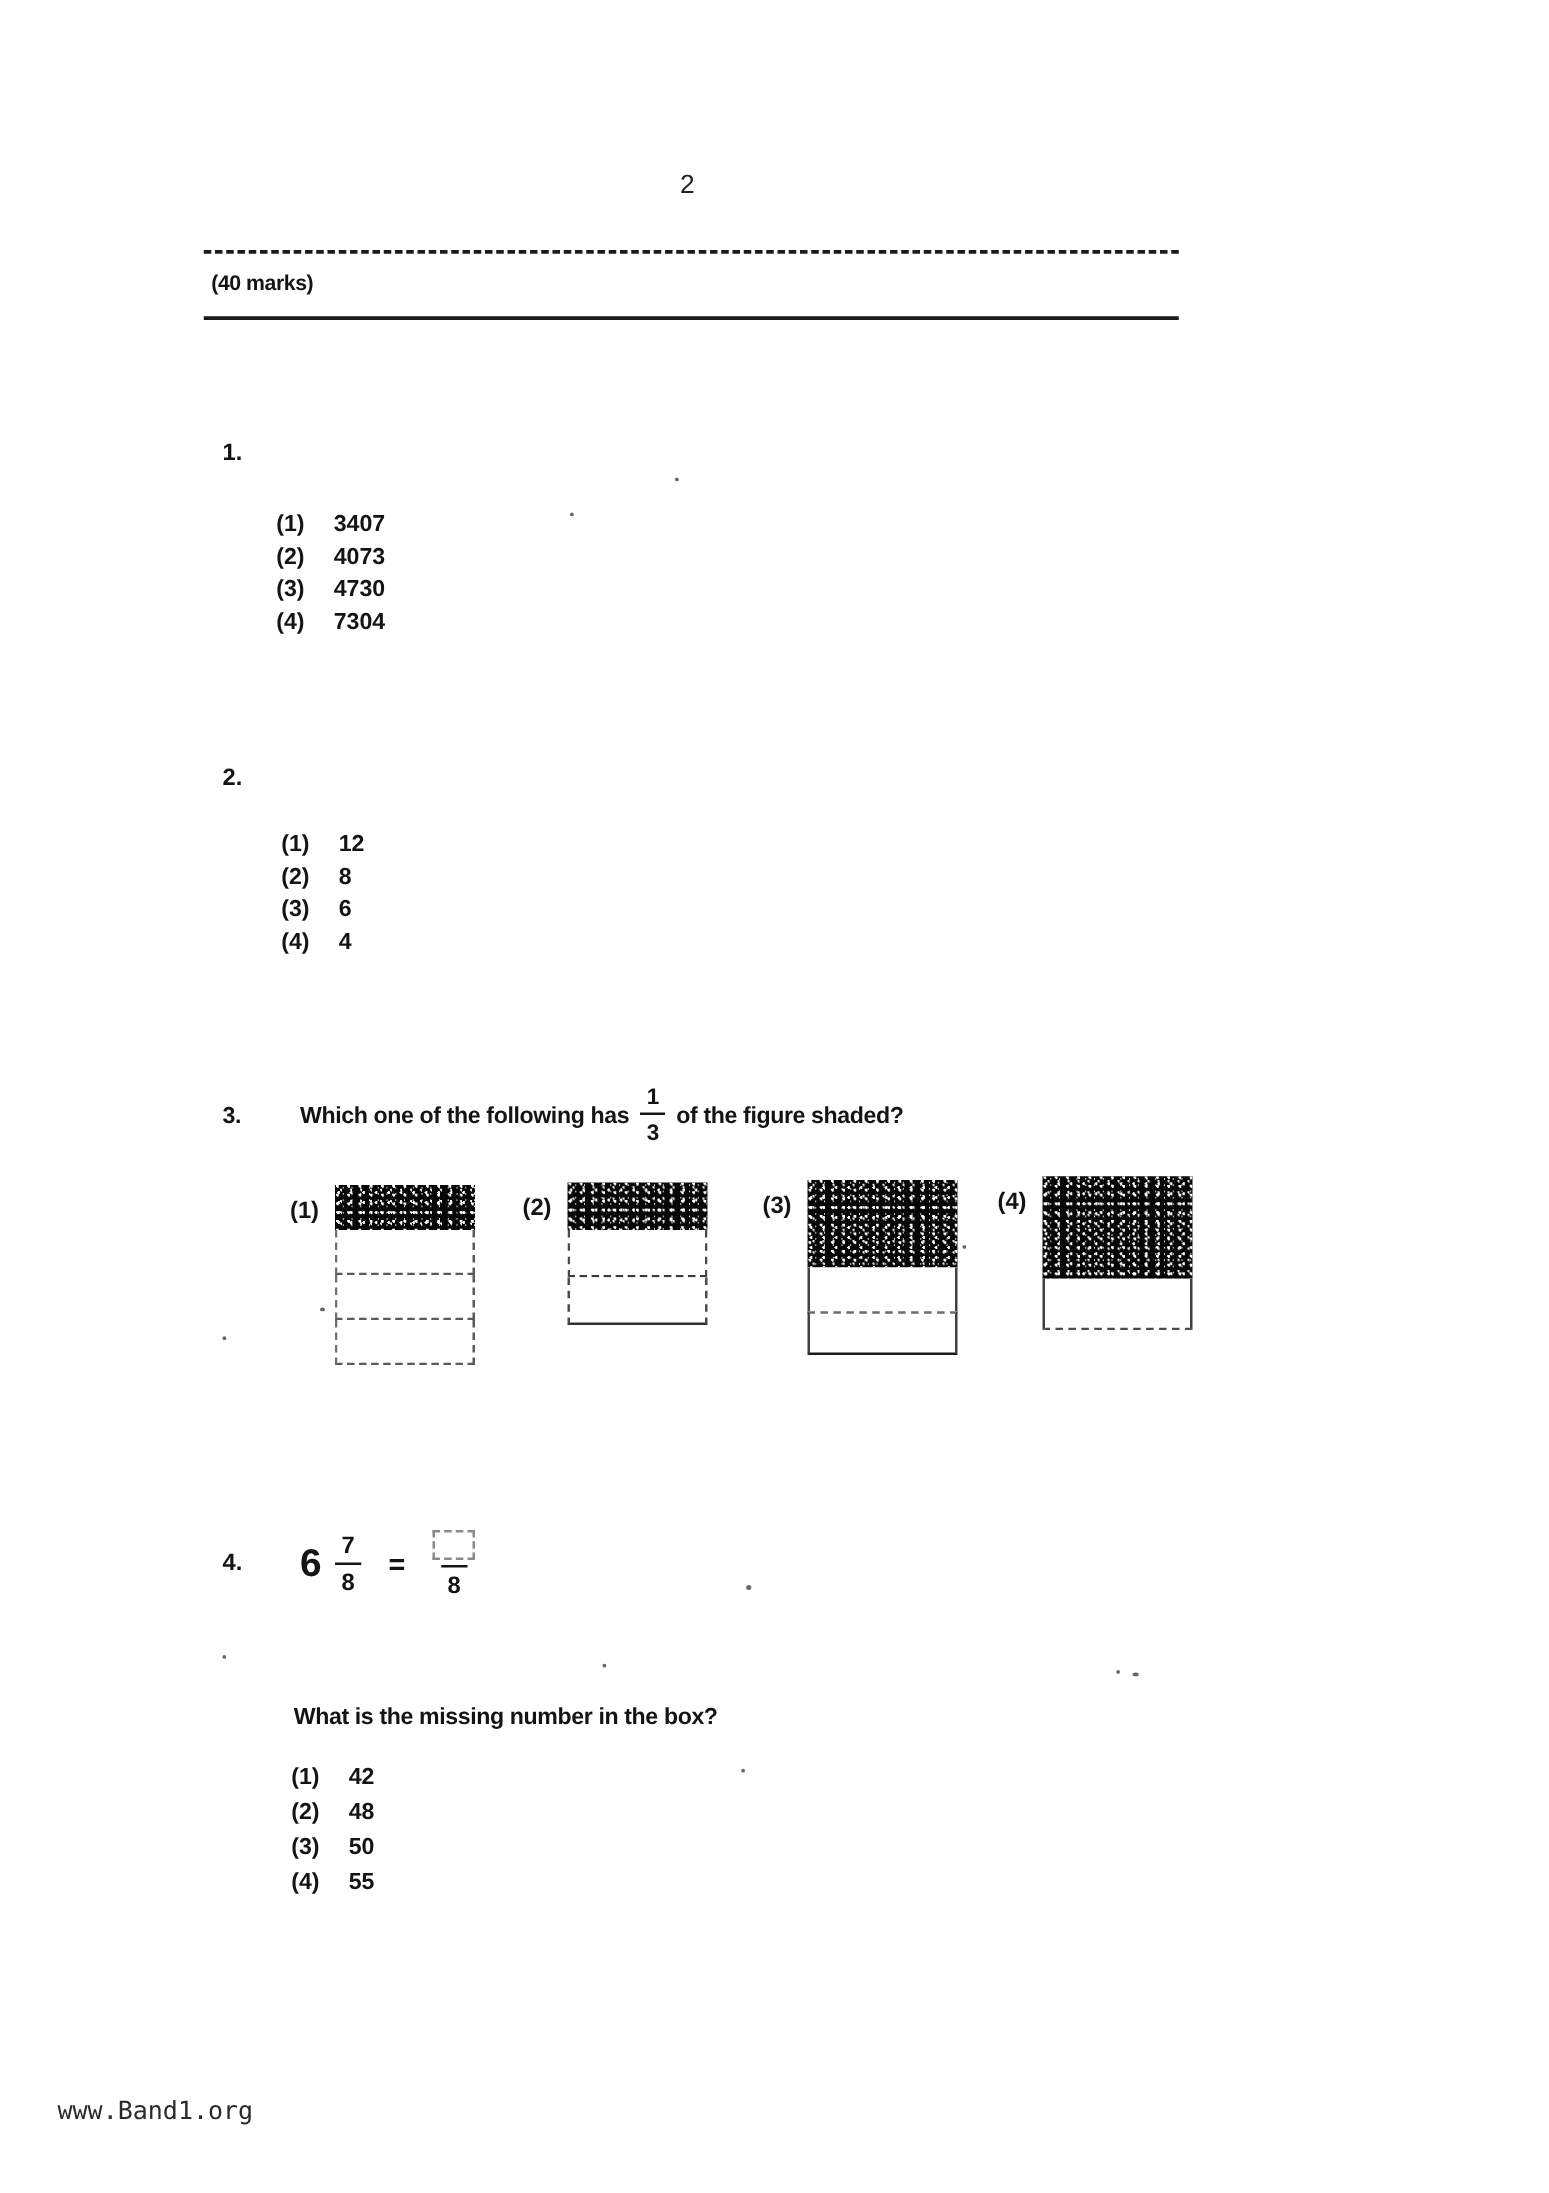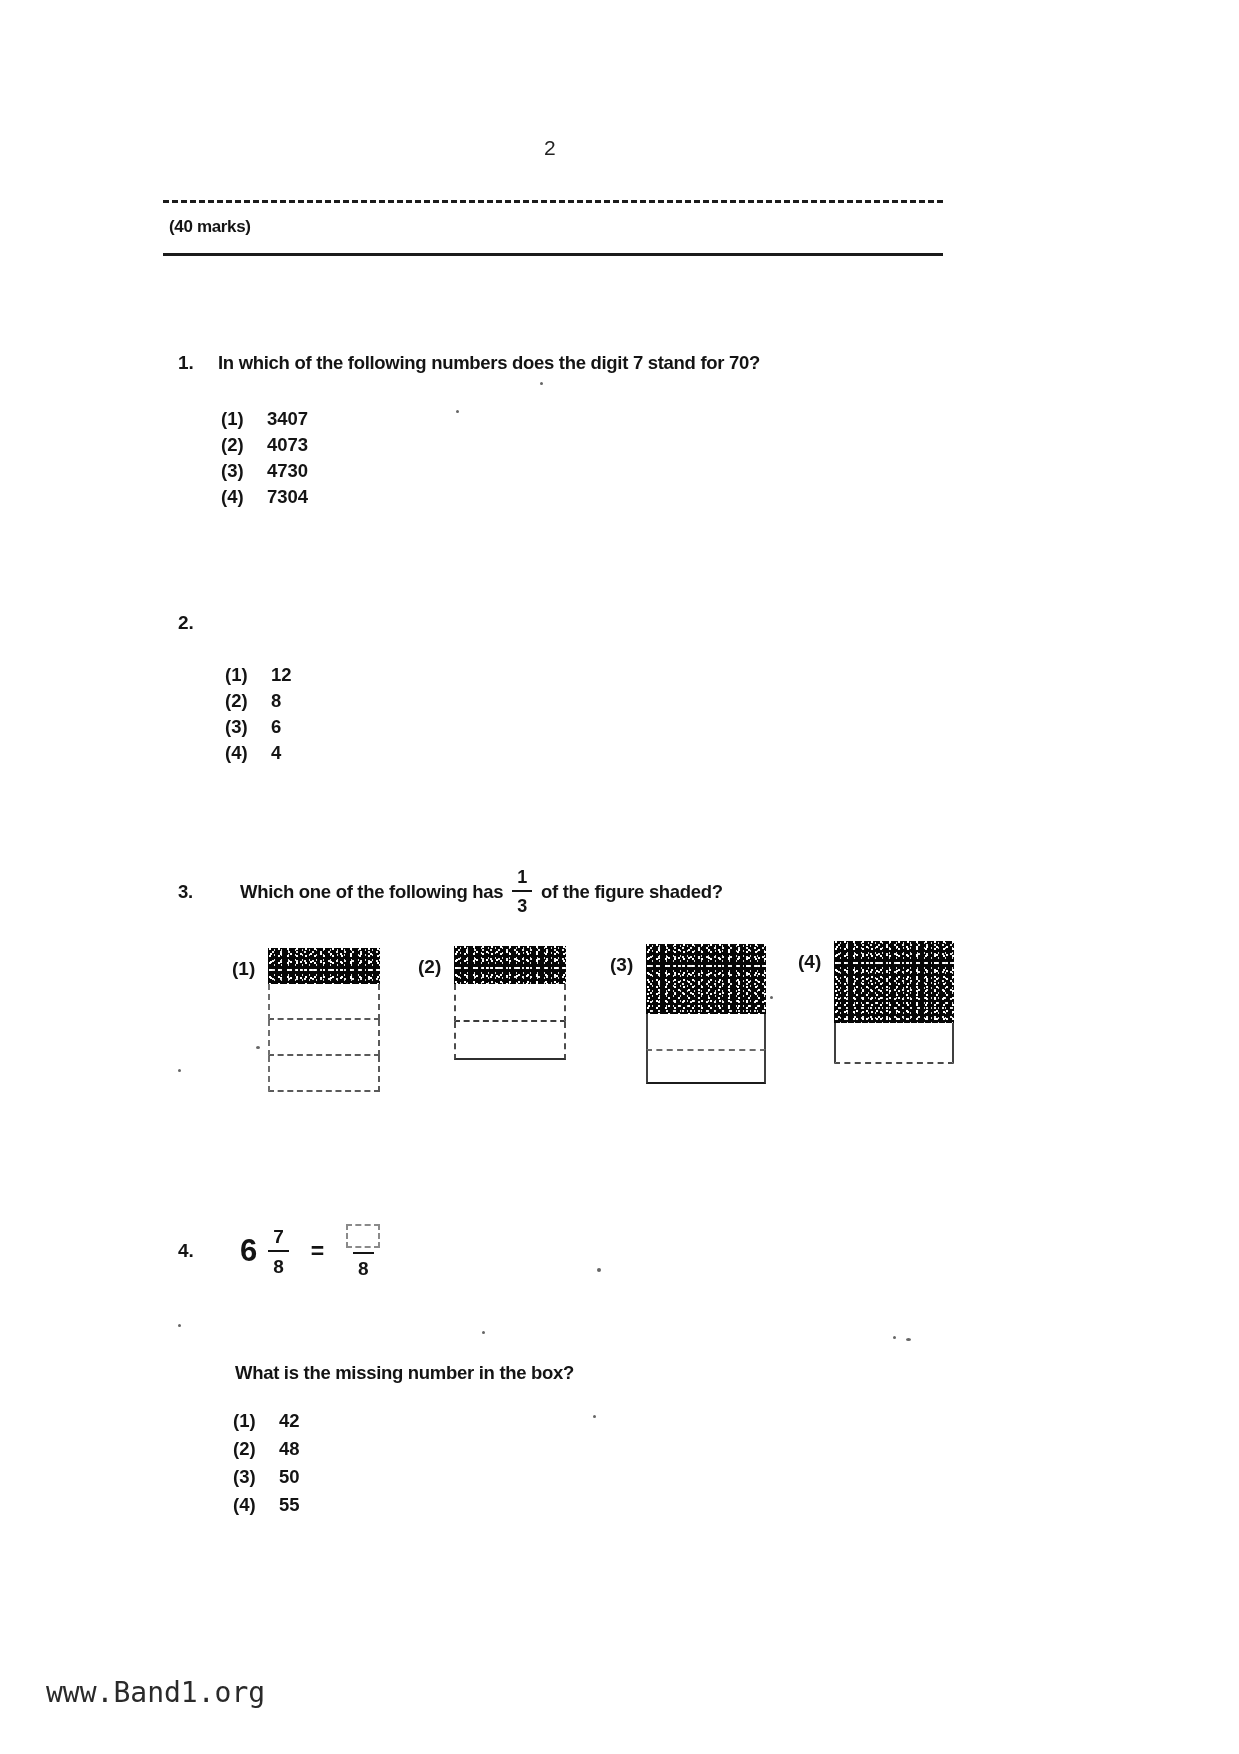--- a/index.html
+++ b/index.html
@@ -65,39 +65,38 @@
 
   
   .q4row{position:absolute;left:178px;top:1224px;display:flex;align-items:center;font-weight:700;}
   .q4row .qn{width:62px;font-size:19px;}
   .whole{font-size:31px;margin-right:2px;}
   .eq{font-size:23px;margin:0 13px;}
   .mbox{width:30px;height:20px;border:2px dashed #8a8a8a;margin-bottom:4px;}
   .fr8 .fnum{font-size:19px;}
   .fr8 .fden{font-size:19px;}
 
-  .footer{position:absolute;left:46px;top:1676px;font-family:"DejaVu Sans Mono",monospace;font-size:28px;color:#2a2a2a;}
+  .footer{position:absolute;left:46px;top:1676px;font-family:"DejaVu Sans Mono",monospace;font-size:20px;color:#2a2a2a;}
 
   .dot{position:absolute;background:#666;border-radius:50%;}
 </style>
 </head>
 <body>
 
 <div class="page">
 
   <div class="pagenum">2</div>
 
   <div class="instr">
     <div class="iline3">
       <span class="marks">(40 marks)</span>
     </div>
   </div>
 
   <div class="qnum" style="left:178px;top:352px;">1.</div>
-  <div class="qtext" style="left:218px;top:352px;">In which of the following numbers does the digit 7 stand for 70?</div>
   <div class="opts" style="left:221px;top:408px;">
 
       <div class="opt">
         <span class="olabel">(1)</span>
         <span class="oval">3407</span>
       </div>
 
       <div class="opt">
         <span class="olabel">(2)</span>
         <span class="oval">4073</span>

